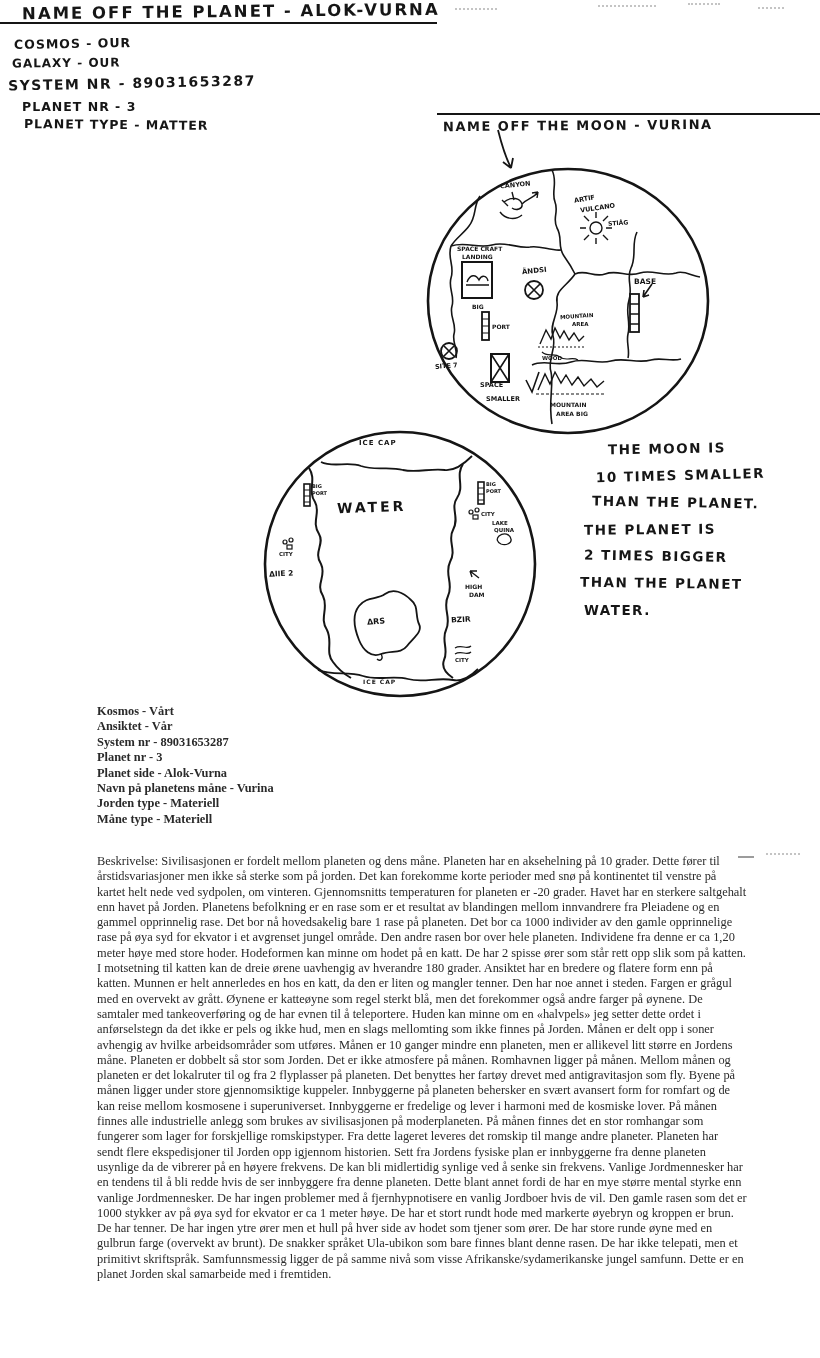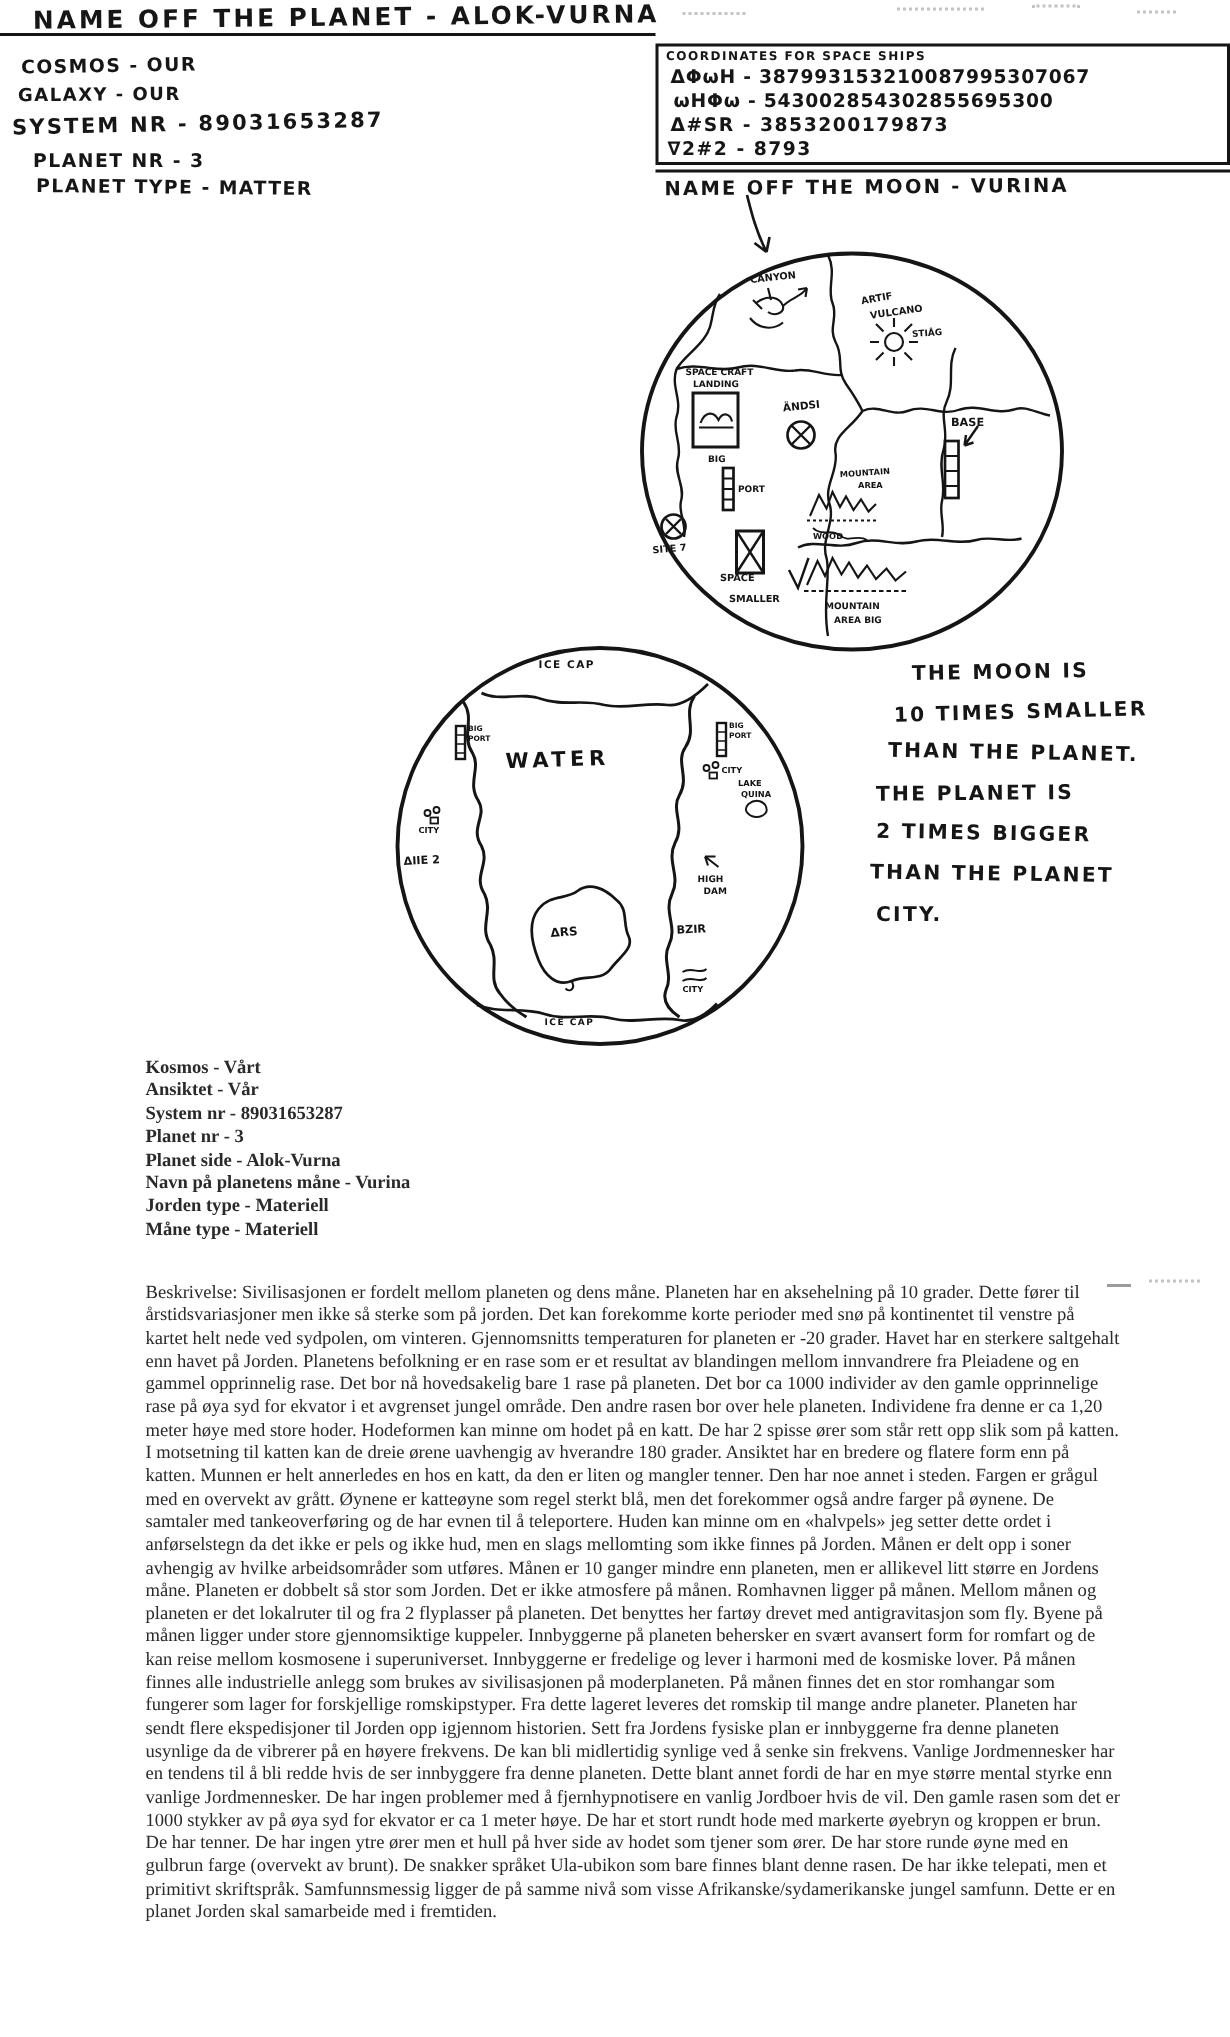--- a/index.html
+++ b/index.html
@@ -31,27 +31,20 @@
   <div class="artifact" style="left:758px;top:7px;width:26px;"></div>
 
   <div>
     <div class="abs hand" style="left:14px;top:36px;font-size:12.5px;letter-spacing:1px;transform:rotate(-1deg);">COSMOS - OUR</div>
     <div class="abs hand" style="left:12px;top:56px;font-size:12px;letter-spacing:1px;transform:rotate(-0.5deg);">GALAXY - OUR</div>
     <div class="abs hand" style="left:8px;top:75px;font-size:14px;letter-spacing:1.5px;transform:rotate(-1.2deg);">SYSTEM NR - 89031653287</div>
     <div class="abs hand" style="left:22px;top:99px;font-size:12.5px;letter-spacing:1px;">PLANET NR - 3</div>
     <div class="abs hand" style="left:24px;top:117px;font-size:12.5px;letter-spacing:1px;transform:rotate(0.6deg);">PLANET TYPE - MATTER</div>
   </div>
 
-  <div class="abs" style="left:437px;top:29px;width:379px;height:77px;border:2px solid #151515;">
-    <div class="hand" style="position:absolute;left:5px;top:2px;font-size:8px;letter-spacing:1px;">COORDINATES FOR SPACE SHIPS</div>
-    <div class="hand" style="position:absolute;left:8px;top:12px;font-size:12.5px;letter-spacing:0.5px;">ΔΦωΗ - 387993153210087995307067</div>
-    <div class="hand" style="position:absolute;left:10px;top:28px;font-size:12.5px;letter-spacing:0.5px;">ωΗΦω - 543002854302855695300</div>
-    <div class="hand" style="position:absolute;left:8px;top:44px;font-size:12.5px;letter-spacing:1px;">Δ#SR - 3853200179873</div>
-    <div class="hand" style="position:absolute;left:6px;top:60px;font-size:12.5px;letter-spacing:1px;">∇2#2 - 8793</div>
-  </div>
   <div class="rule" style="left:437px;top:113px;width:383px;height:2px;"></div>
 
   <div class="abs hand" style="left:443px;top:118px;font-size:13px;letter-spacing:1.5px;transform:rotate(-0.5deg);">NAME OFF THE MOON - VURINA</div>
   <svg class="abs ink" style="left:488px;top:128px;" width="40" height="46" viewBox="0 0 40 46">
     <path stroke-width="1.8" d="M10,2 C13,14 16,26 23,40 M23,40 l-8,-6 M23,40 l2,-10"></path>
   </svg>
 
   <div class="abs" style="left:424px;top:166px;width:288px;height:272px;">
     <svg class="ink" width="288" height="272" viewBox="0 0 288 272">
       <ellipse cx="144" cy="135" rx="140" ry="132" stroke-width="2.6"></ellipse>
@@ -118,21 +111,21 @@
     <span class="maplabel" style="left:132px;top:245px;font-size:6px;">AREA BIG</span>
   </div>
 
   <div class="abs" style="left:580px;top:440px;">
     <div class="scale-line" style="margin-left:28px;transform:rotate(-1deg);">THE MOON IS</div>
     <div class="scale-line" style="margin-left:16px;transform:rotate(-1.5deg);">10 TIMES SMALLER</div>
     <div class="scale-line" style="margin-left:12px;transform:rotate(1deg);">THAN THE PLANET.</div>
     <div class="scale-line" style="margin-left:4px;transform:rotate(-0.5deg);">THE PLANET IS</div>
     <div class="scale-line" style="margin-left:4px;transform:rotate(1deg);">2 TIMES BIGGER</div>
     <div class="scale-line" style="margin-left:0;transform:rotate(0.8deg);">THAN THE PLANET</div>
-    <div class="scale-line" style="margin-left:4px;">CITY.</div>
+    <div class="scale-line" style="margin-left:4px;">WATER.</div>
   </div>
 
   <div class="abs" style="left:263px;top:428px;width:276px;height:272px;">
     <svg class="ink" width="276" height="272" viewBox="0 0 276 272">
       <ellipse cx="137" cy="136" rx="135" ry="132" stroke-width="2.6"></ellipse>
 
       <path stroke-width="1.8" d="M58,34 C70,40 85,33 98,38 C112,43 126,38 140,42 C154,45 168,40 182,42 C192,43 201,36 209,28"></path>
 
       <path stroke-width="2" d="M46,40 C54,52 44,62 52,74 C58,84 48,94 56,106 C62,116 50,124 58,136 C64,148 52,156 60,168 C66,180 56,190 64,202 C70,214 62,224 70,234 C75,241 81,246 88,250"></path>
 

